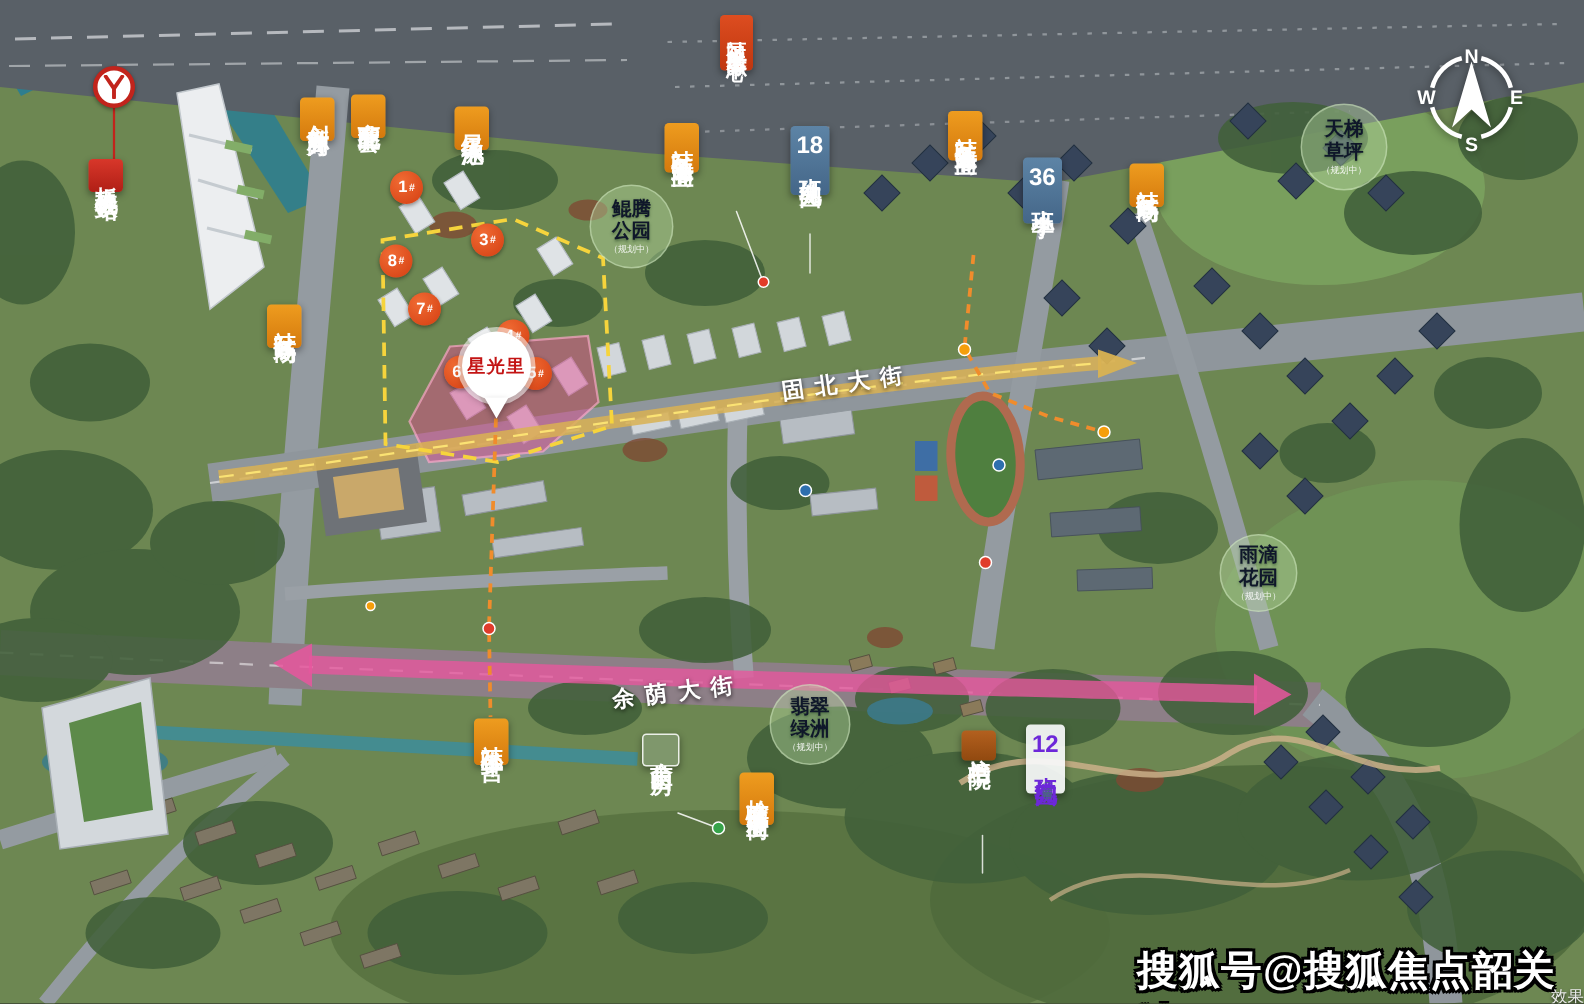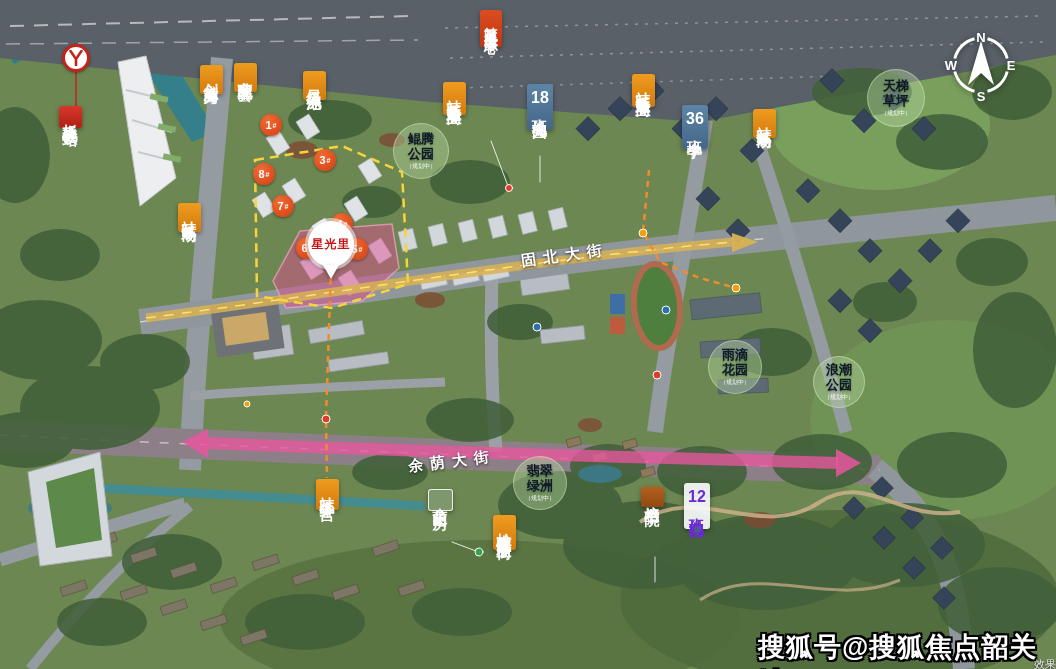--- a/index.html
+++ b/index.html
@@ -393,26 +393,22 @@
   </div>
 
   <div class="park" style="left:393px;top:123px;width:54px;height:54px;">
     <span class="p-label">鲲腾公园</span>
     <span class="p-status">（规划中）</span>
   </div>
   <div class="park" style="left:867px;top:69px;width:56px;height:56px;">
     <span class="p-label">天梯草坪</span>
     <span class="p-status">（规划中）</span>
   </div>
-  <div class="park" style="left:708px;top:340px;width:52px;height:52px;">
+  <div class="park" style="left:813px;top:356px;width:50px;height:50px;">
     <span class="p-label">雨滴花园</span>
-    <span class="p-status">（规划中）</span>
-  </div>
-  <div class="park" style="left:813px;top:356px;width:50px;height:50px;">
-    <span class="p-label">浪潮公园</span>
     <span class="p-status">（规划中）</span>
   </div>
   <div class="park" style="left:513px;top:456px;width:52px;height:52px;">
     <span class="p-label">翡翠绿洲</span>
     <span class="p-status">（规划中）</span>
   </div>
 
   <div class="badge" style="left:260px;top:114px;">
     <span>1</span>
       <sup>#</sup>

